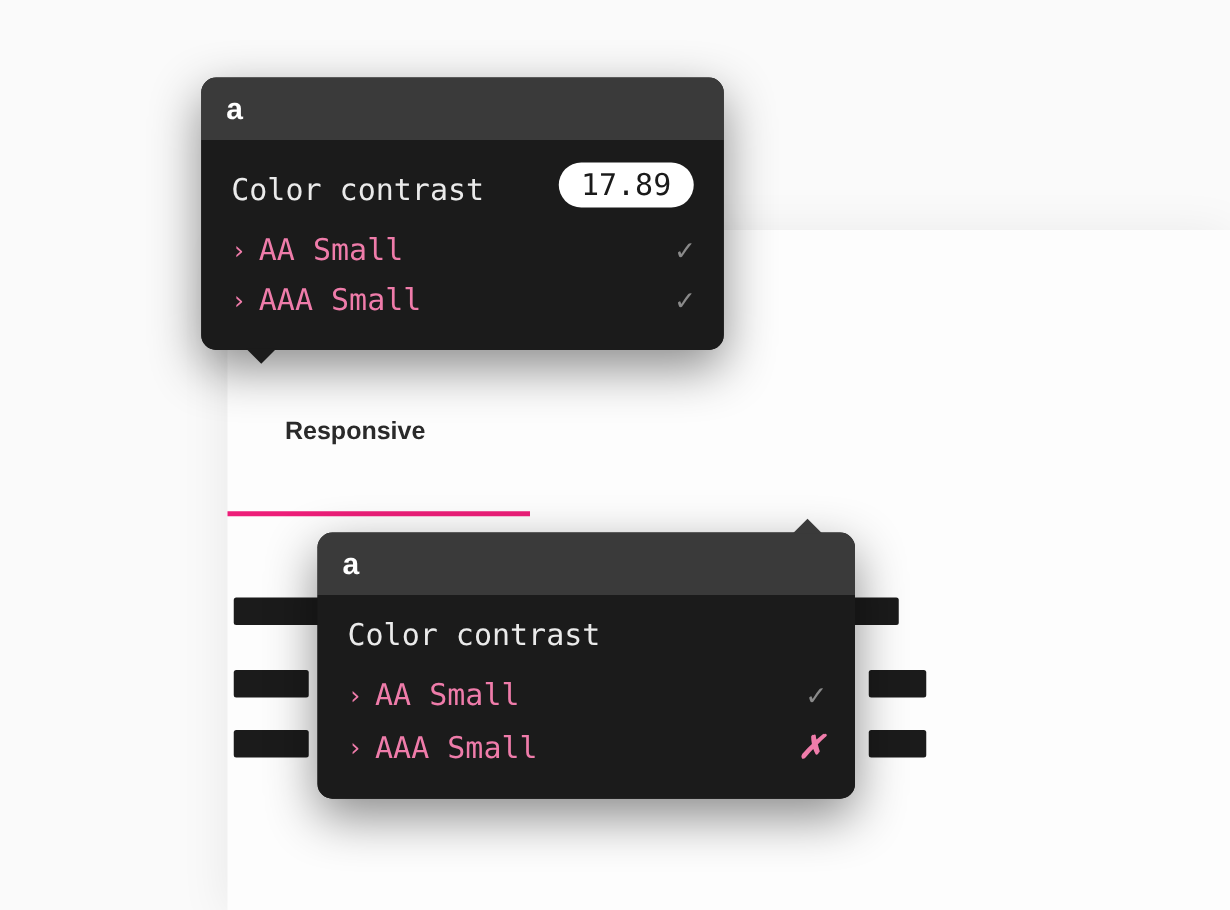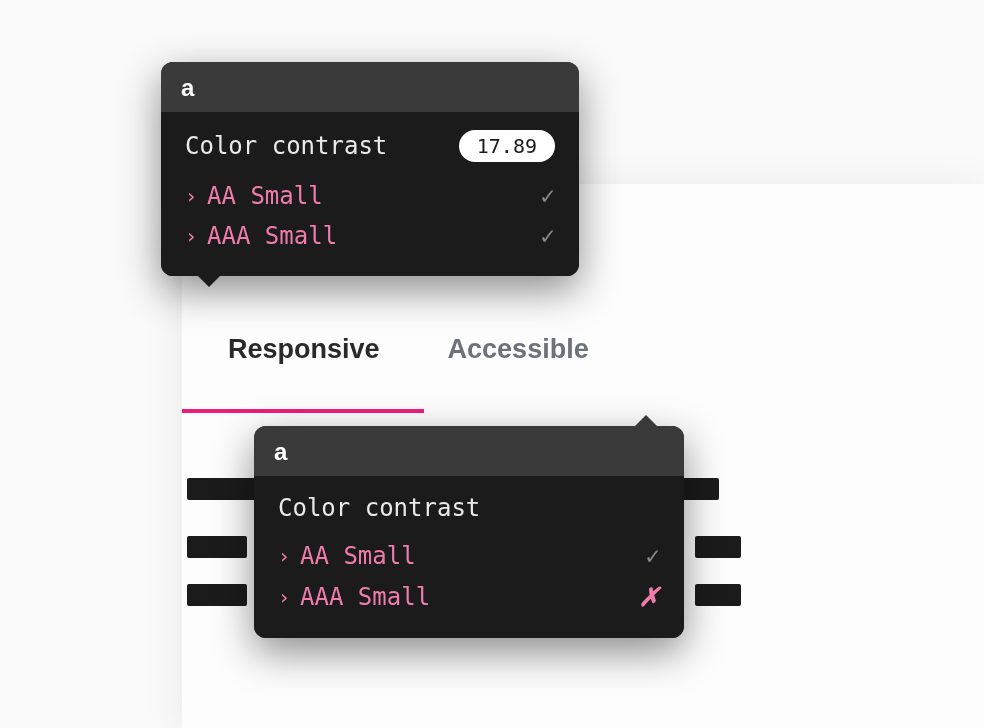--- a/index.html
+++ b/index.html
@@ -25,21 +25,21 @@
       bottom: 0;
       background: #fdfdfd;
       border-radius: 24px 0 0 0;
       box-shadow: 0 4px 40px rgba(0,0,0,0.08);
     }
     
     .tabs {
       display: flex;
       gap: 68px;
       padding: 150px 46px 0 46px;
-      font-size: 27px;
+      font-size: 20px;
       font-weight: 700;
       color: #6d7278;
     }
     
     .tab {
       padding-bottom: 20px;
       cursor: pointer;
       white-space: nowrap;
     }
     
@@ -91,37 +91,37 @@
     
     .tooltip-body {
       background: #1b1b1b;
       border-radius: 0 0 12px 12px;
       padding: 18px 24px 20px 24px;
       color: #fff;
     }
     
     .contrast-row {
       display: flex;
-      align-items: center;
+      align-items: flex-end;
       justify-content: space-between;
       font-size: 24px;
       margin-bottom: 14px;
     }
     
     .contrast-label {
       color: #eaeaea;
     }
     
     .contrast-badge {
       background: #fff;
       color: #1a1a1a;
       border-radius: 999px;
       padding: 4px 18px;
       font-weight: 500;
-      font-size: 20px;
+      font-size: 24px;
     }
     
     .check-row {
       display: flex;
       align-items: center;
       justify-content: space-between;
       font-size: 24px;
       padding: 6px 0;
     }
     
@@ -183,21 +183,20 @@
       left: 254px;
       width: 430px;
     }
   </style>
 </head>
 <body>
 
 <div class="card">
   <div class="tabs">
     <div class="tab active">Responsive</div>
-    <div class="tab">Accessible</div>
   </div>
   <div class="tab-underline"></div>
 
   <div class="skeleton-lines">
     <div class="skel" style="top:0;left:0;width:532px;"></div>
     <div class="skel" style="top:58px;left:0;width:60px;"></div>
     <div class="skel" style="top:58px;left:508px;width:46px;"></div>
     <div class="skel" style="top:106px;left:0;width:60px;"></div>
     <div class="skel" style="top:106px;left:508px;width:46px;"></div>
   </div>

